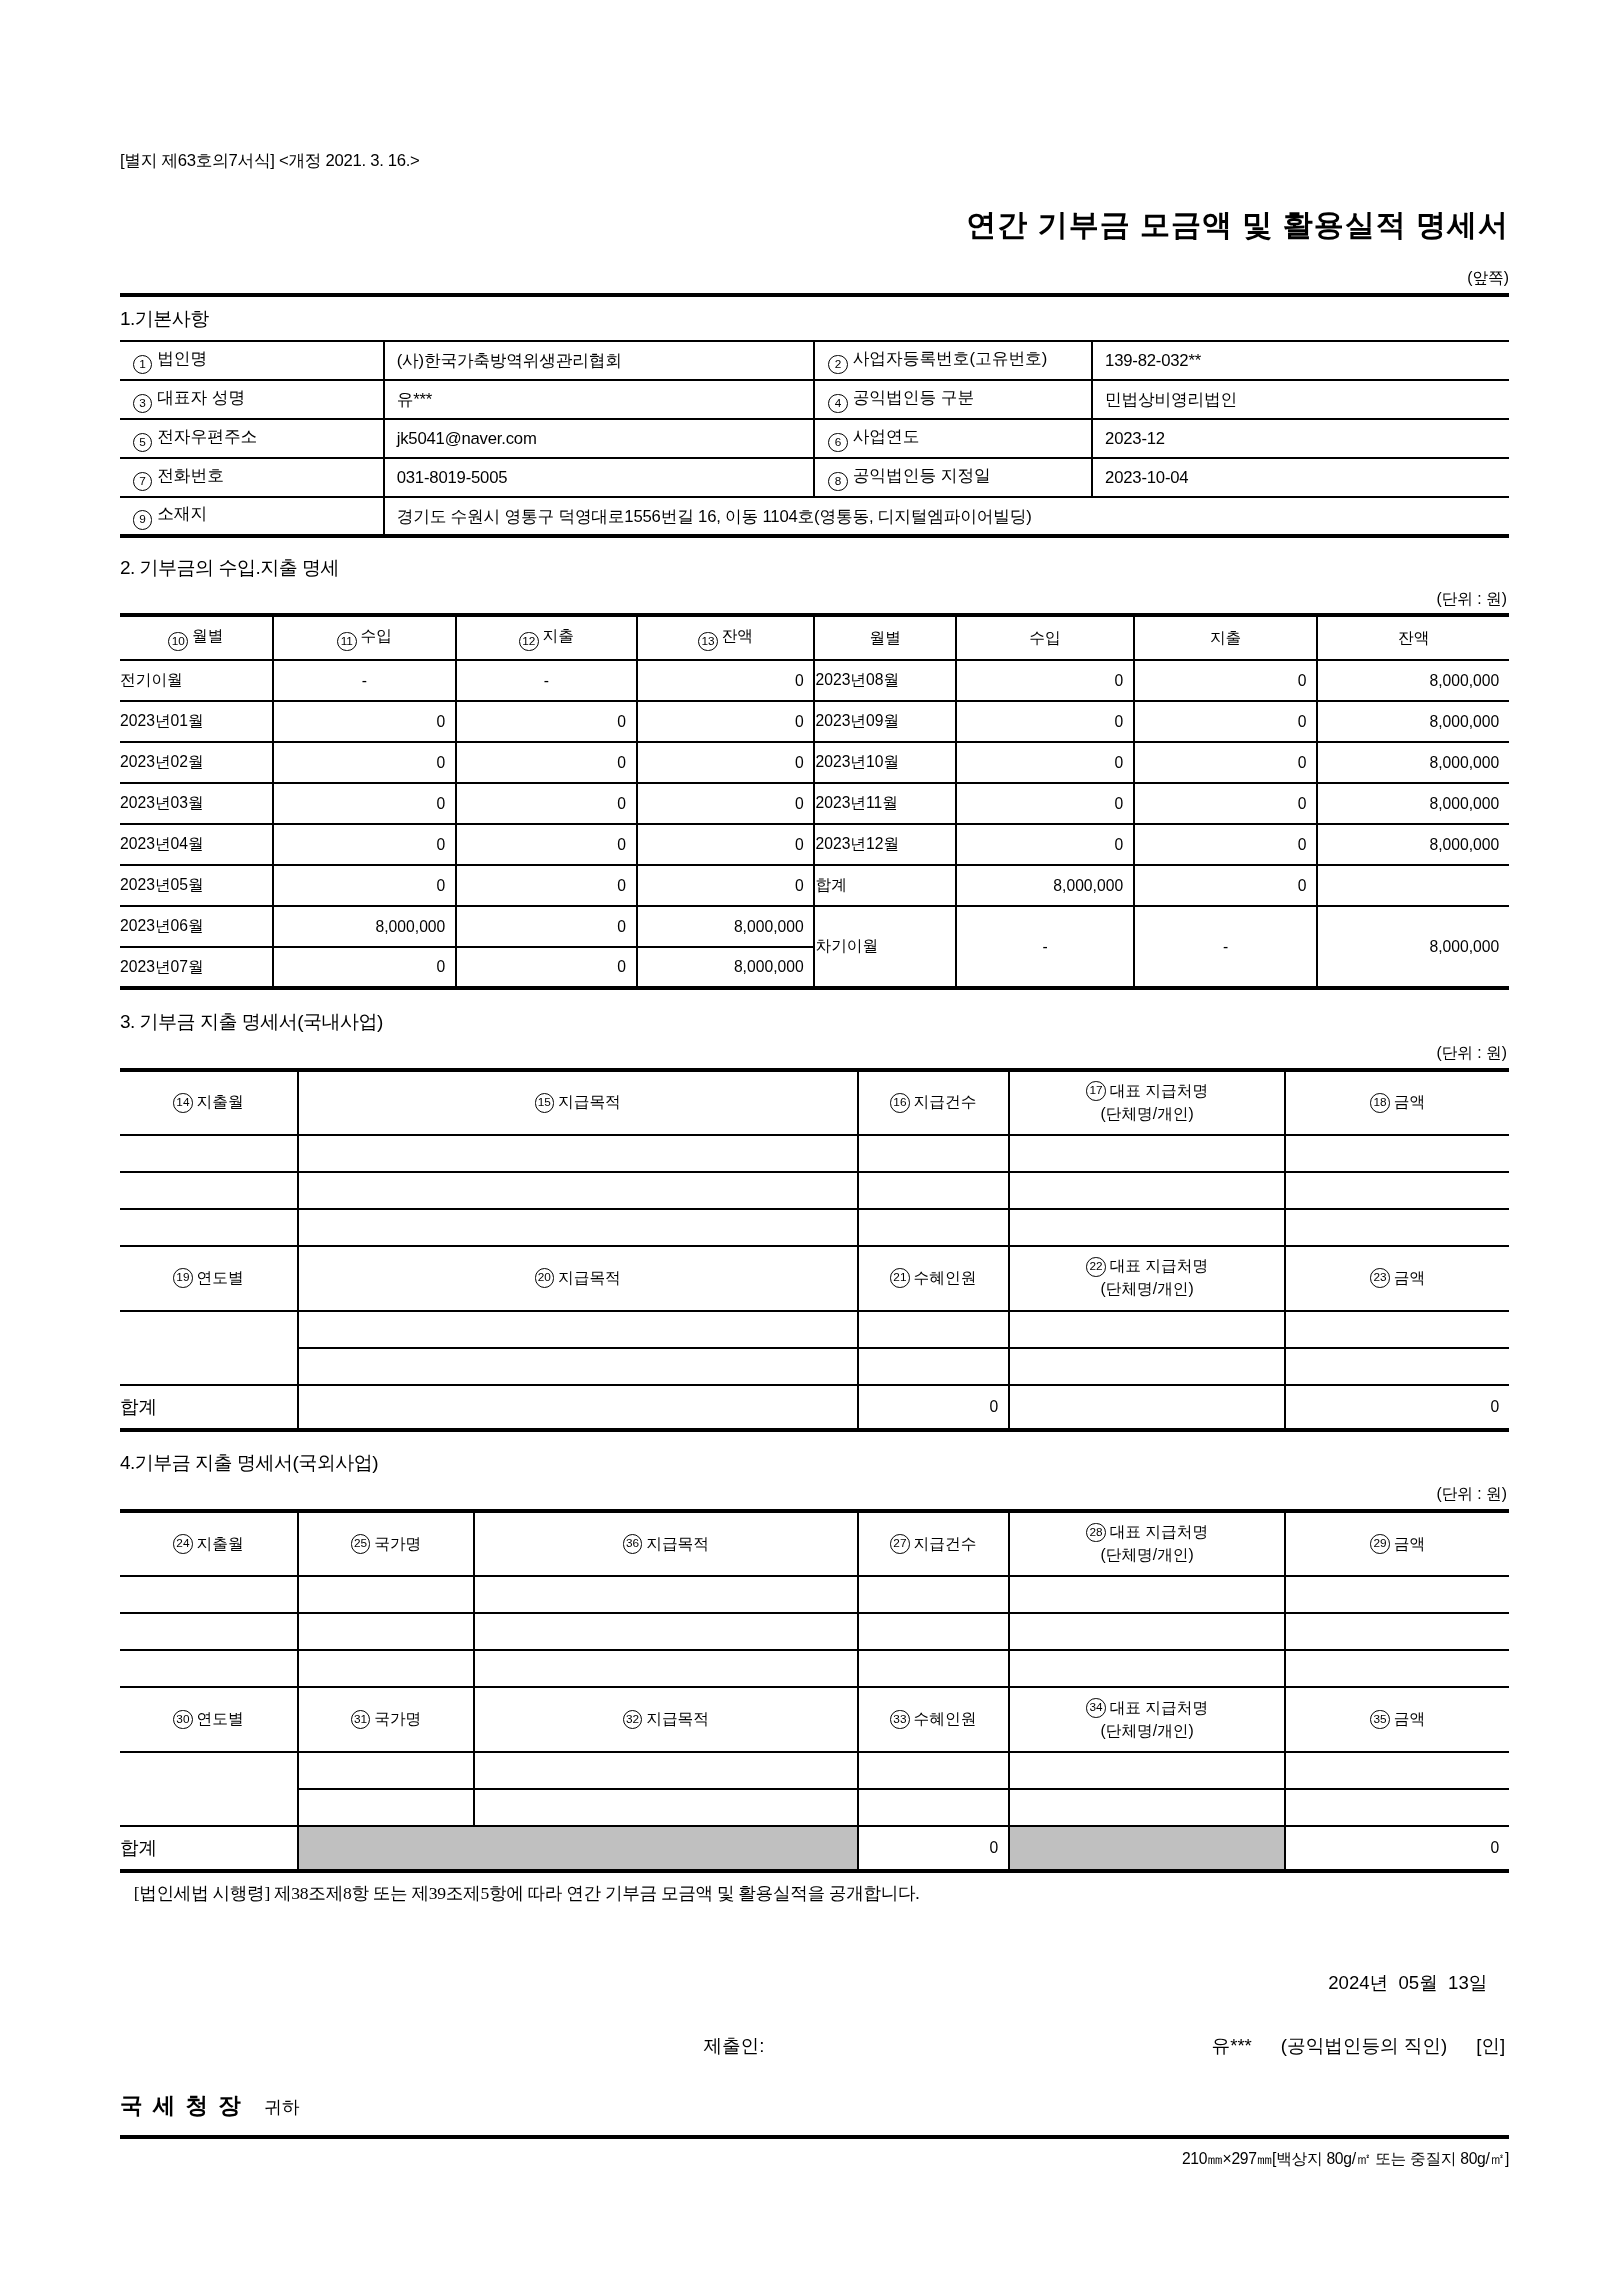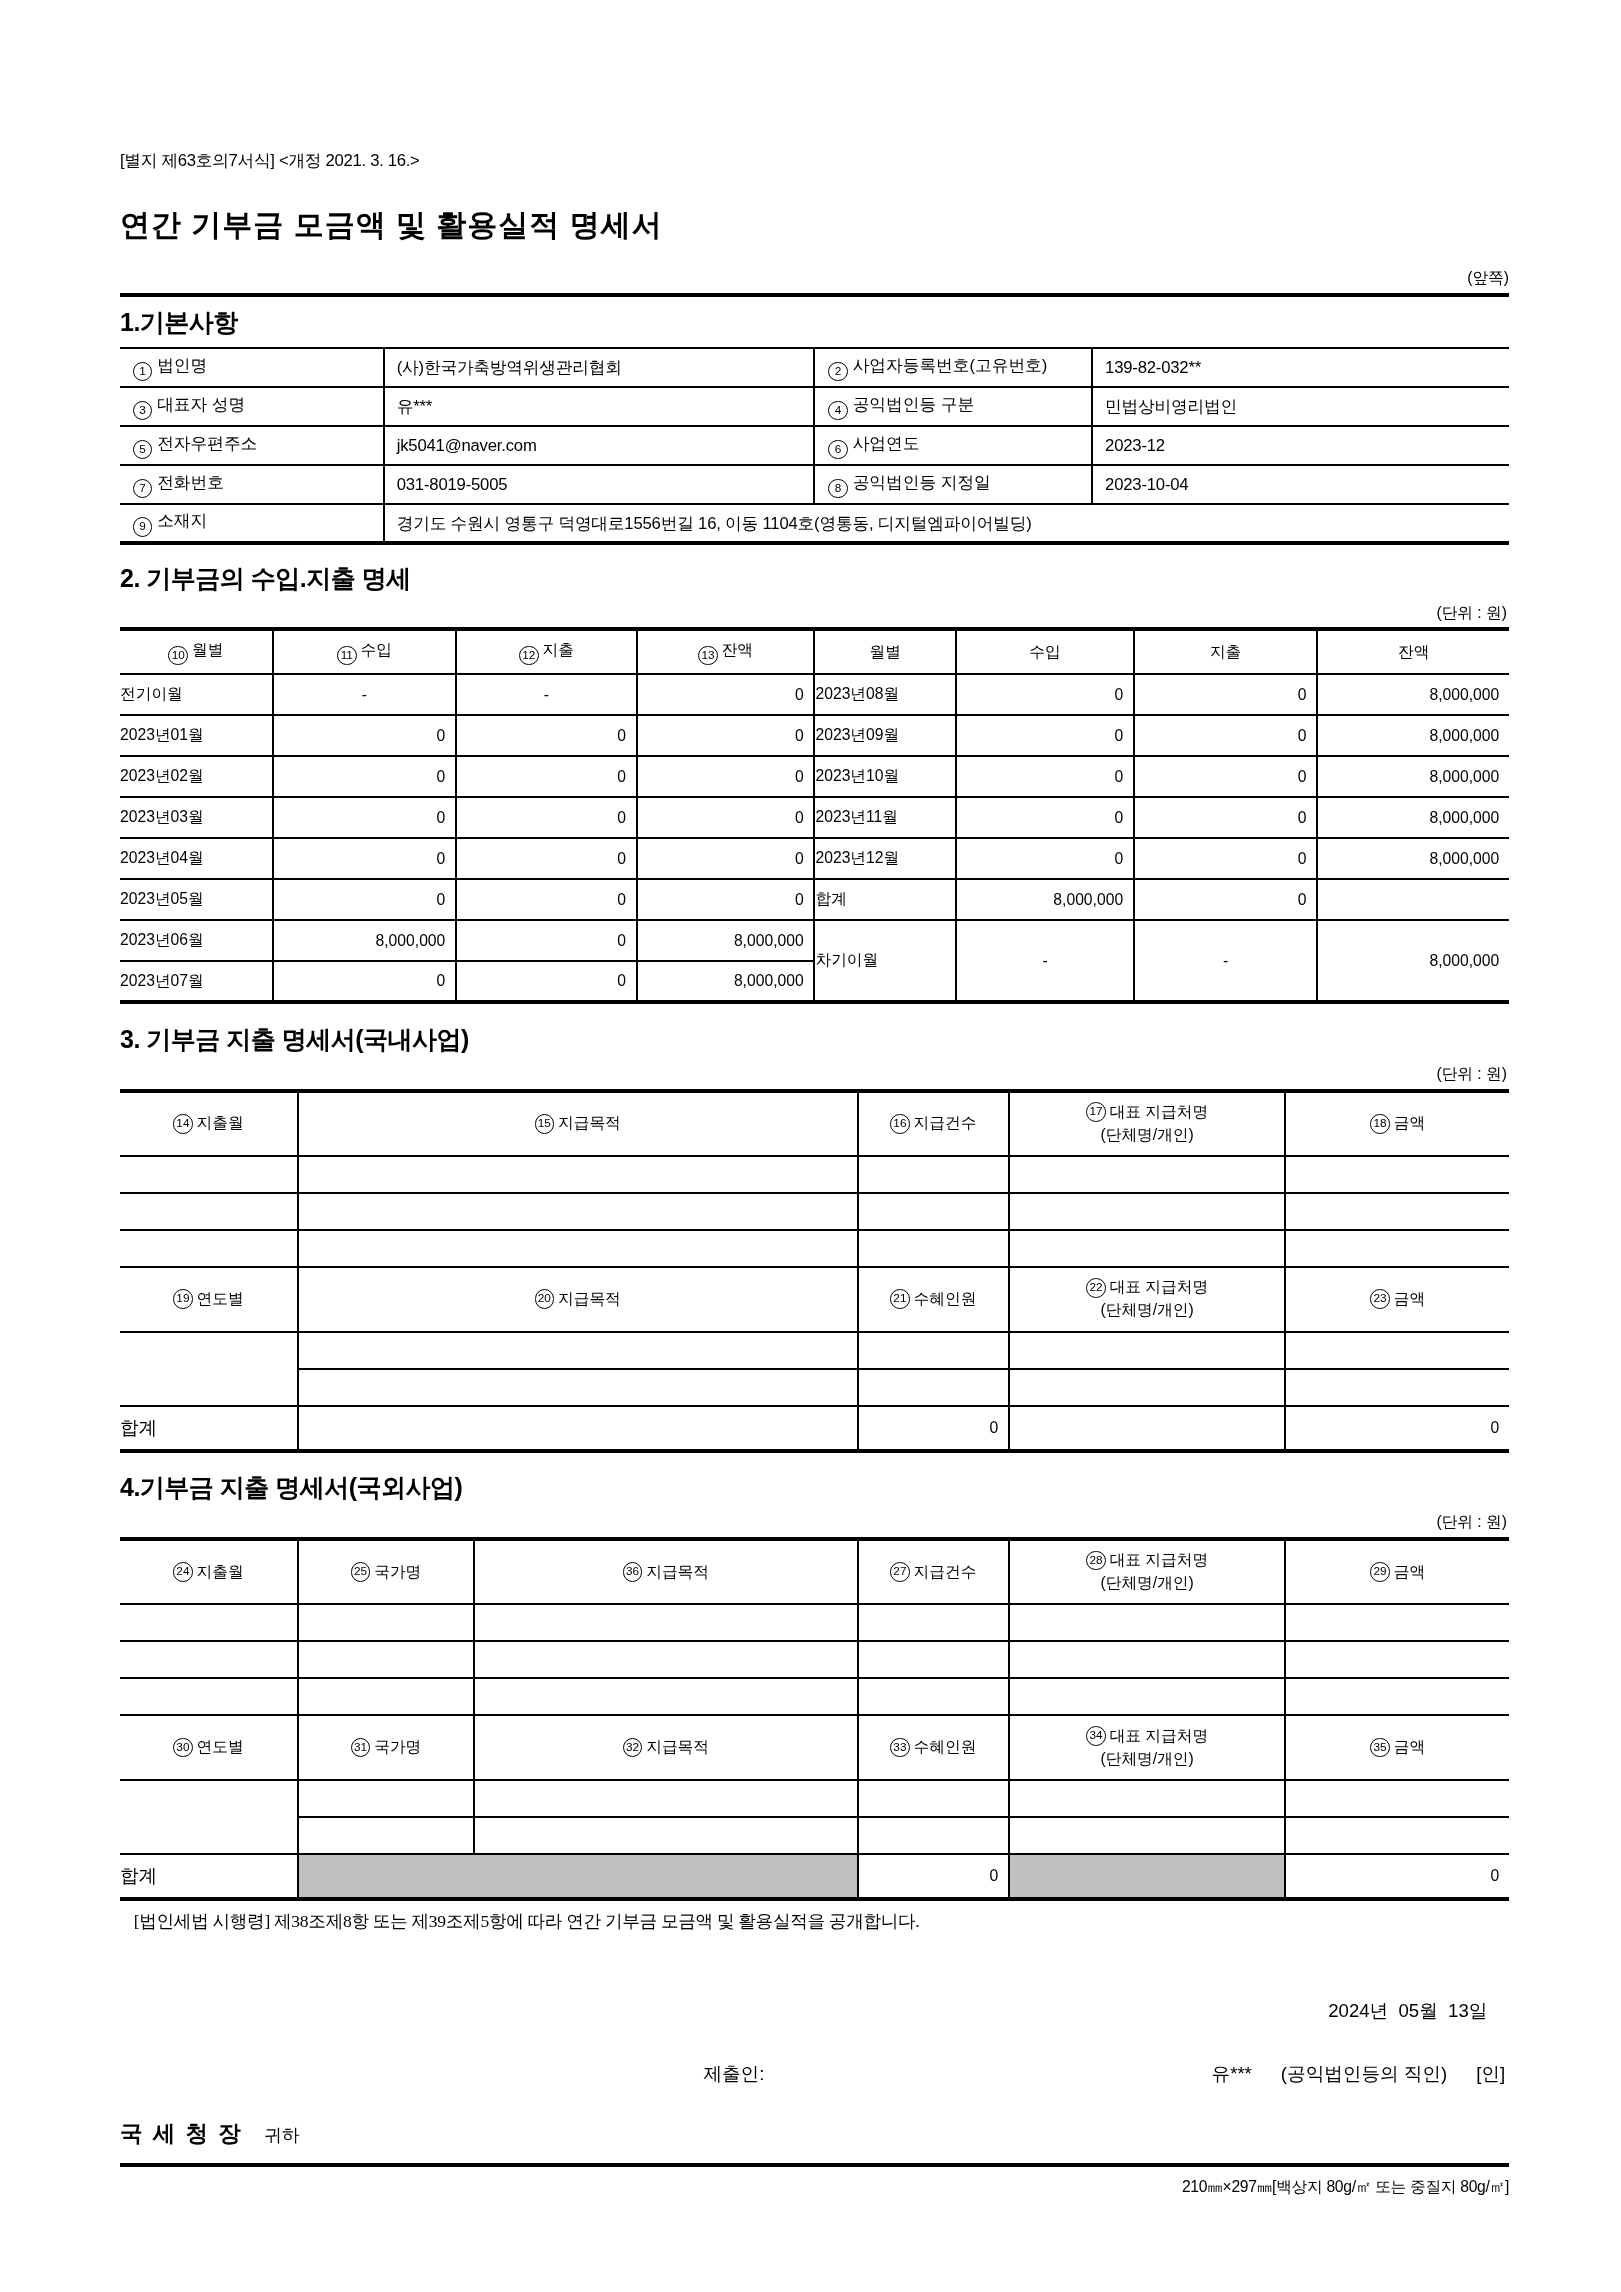--- a/index.html
+++ b/index.html
@@ -5,25 +5,25 @@
   * { margin:0; padding:0; box-sizing:border-box; }
   html,body { background:#ffffff; }
   body {
     width:1621px; height:2293px;
     font-family:"Liberation Sans","DejaVu Sans",sans-serif;
     color:#000; font-size:16.7px; overflow:hidden;
   }
   .page { padding:149px 112px 0 120px; }
 
   .doc-ref { font-size:16.7px; letter-spacing:-0.3px; }
-  .title { text-align:left; font-size:30px; font-weight:bold; margin-top:33px; letter-spacing:1px; }
+  .title { text-align:right; font-size:30px; font-weight:bold; margin-top:33px; letter-spacing:1px; }
   .page-side { text-align:right; font-size:15.7px; margin-top:21.6px; margin-bottom:4.9px; }
   .thick-rule { border-top:4.9px solid #000; }
 
-  .sec-heading { font-size:25px; font-weight:bold; margin:8.8px 0 7.8px 0; letter-spacing:-0.5px; }
+  .sec-heading { font-size:19px; font-weight:normal; margin:8.8px 0 7.8px 0; letter-spacing:-0.5px; }
   .unit-note { text-align:right; font-size:15.7px; margin:2px 2px 3.9px 0; }
 
   table { width:100%; border-collapse:collapse; table-layout:fixed; }
   td, th { border:0 solid #000; font-weight:normal; font-size:15.7px; overflow:hidden; }
   td { border-top:2px solid #000; }
   tr th { border-top:2px solid #000; }
   td + td, th + th { border-left:2px solid #000; }
   .bl { border-left:2px solid #000 !important; }
 
   

